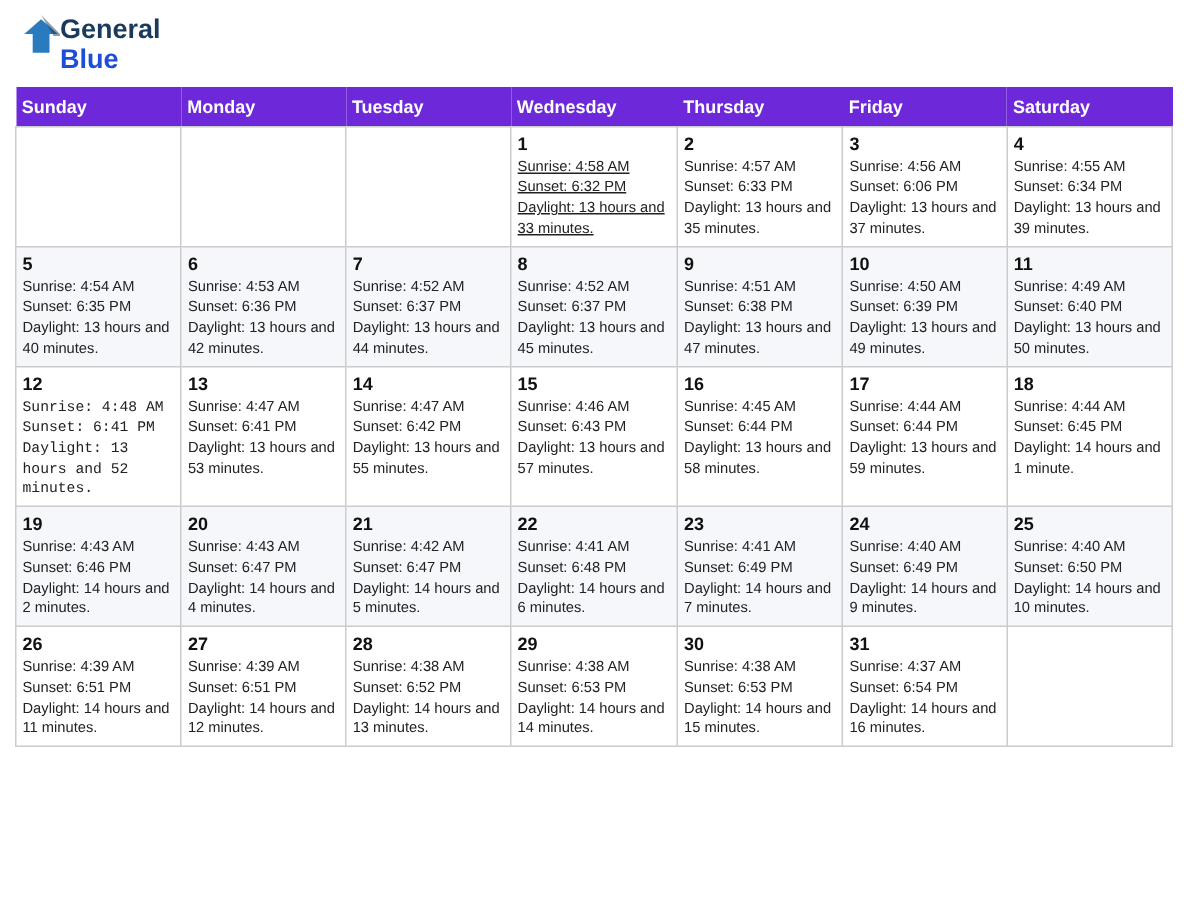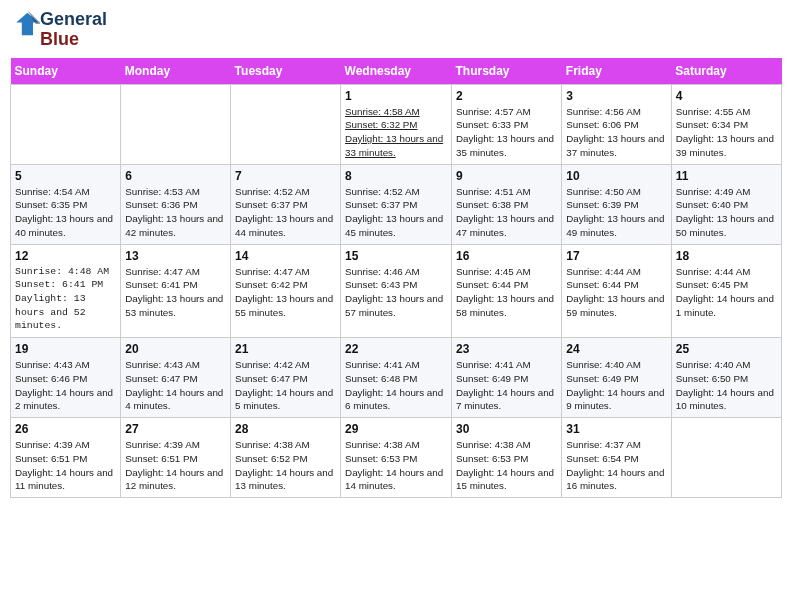--- a/index.html
+++ b/index.html
@@ -20,21 +20,21 @@
       display: flex;
       align-items: flex-start;
     }
     .logo-text {
       font-size: 18px;
       font-weight: bold;
       color: #1a3a5c;
       line-height: 1.1;
     }
     .logo-text span {
-      color: #7f1d1d;
+      color: #1d4ed8;
     }
     .logo-icon {
       width: 28px;
       height: 28px;
       margin-left: 2px;
     }
     .title-section {
       text-align: right;
     }
     .month-title {
@@ -45,21 +45,21 @@
     .location-title {
       font-size: 15px;
       color: #333;
     }
     table {
       width: 100%;
       border-collapse: collapse;
       font-size: 10.5px;
     }
     th {
-      background-color: #d946ef;
+      background-color: #6d28d9;
       color: #fff;
       padding: 6px 4px;
       text-align: left;
       font-size: 12px;
       font-weight: bold;
     }
     td {
       border: 1px solid #ccc;
       vertical-align: top;
       padding: 4px;

